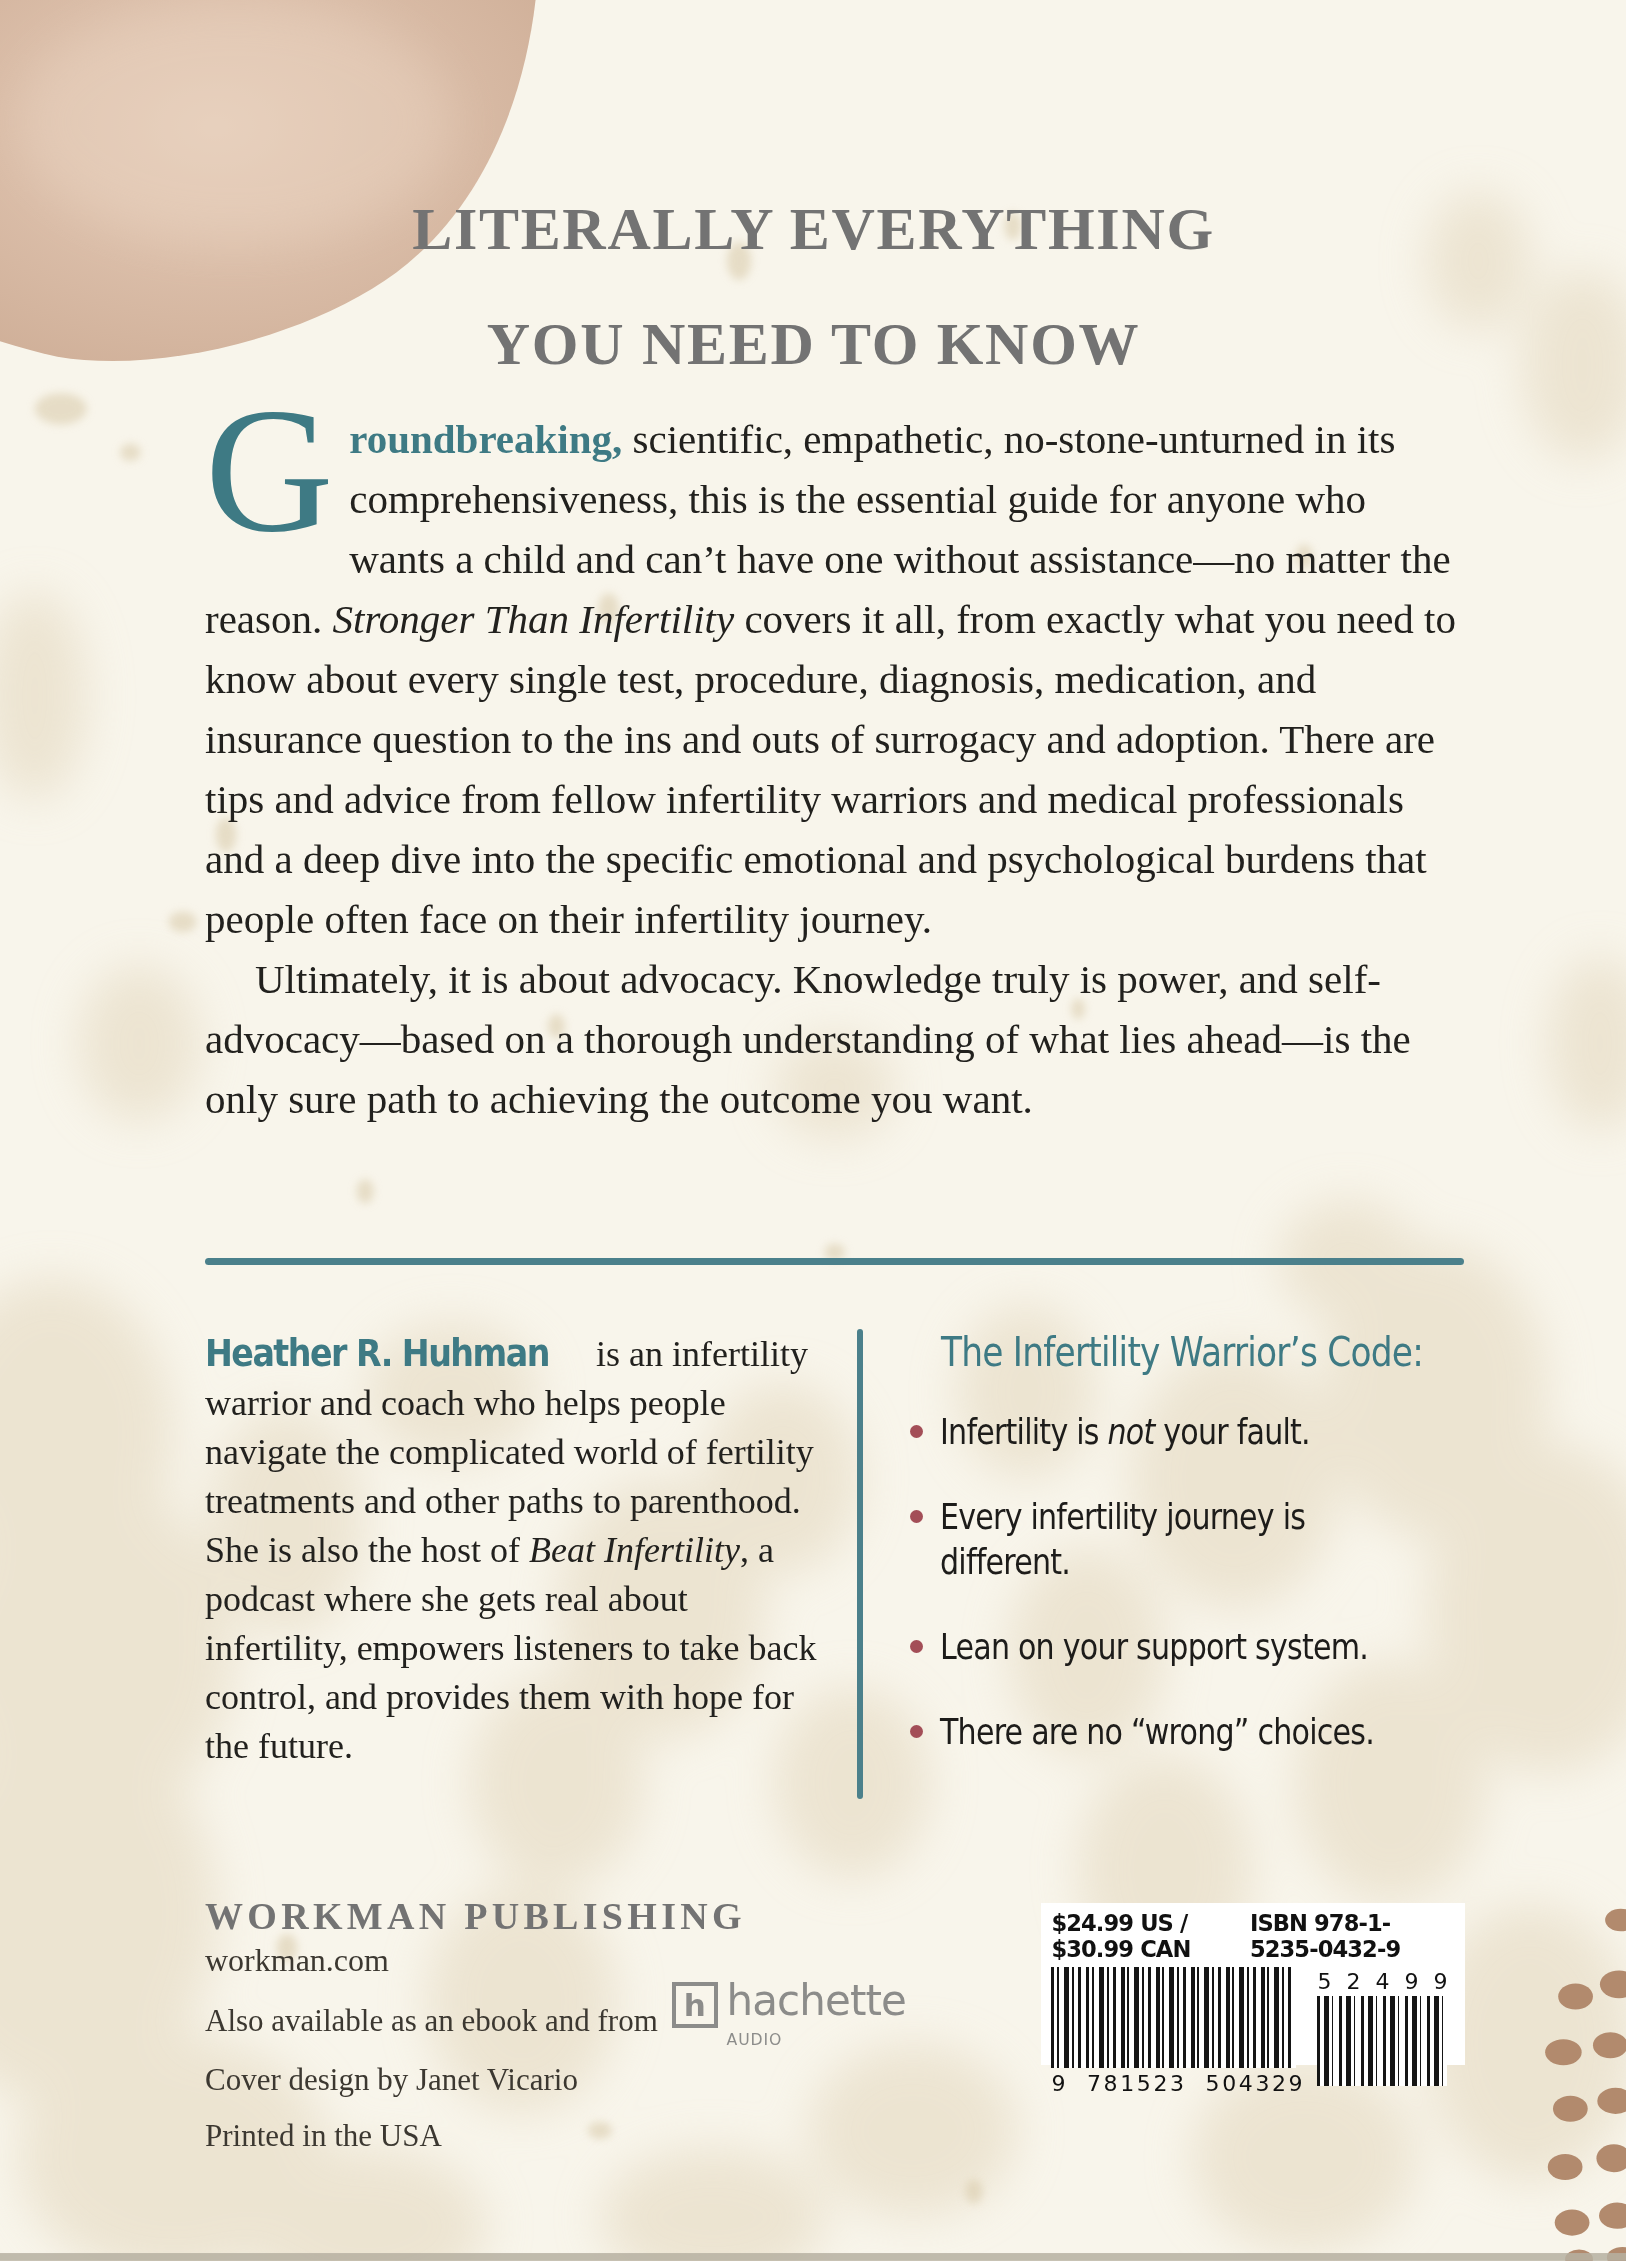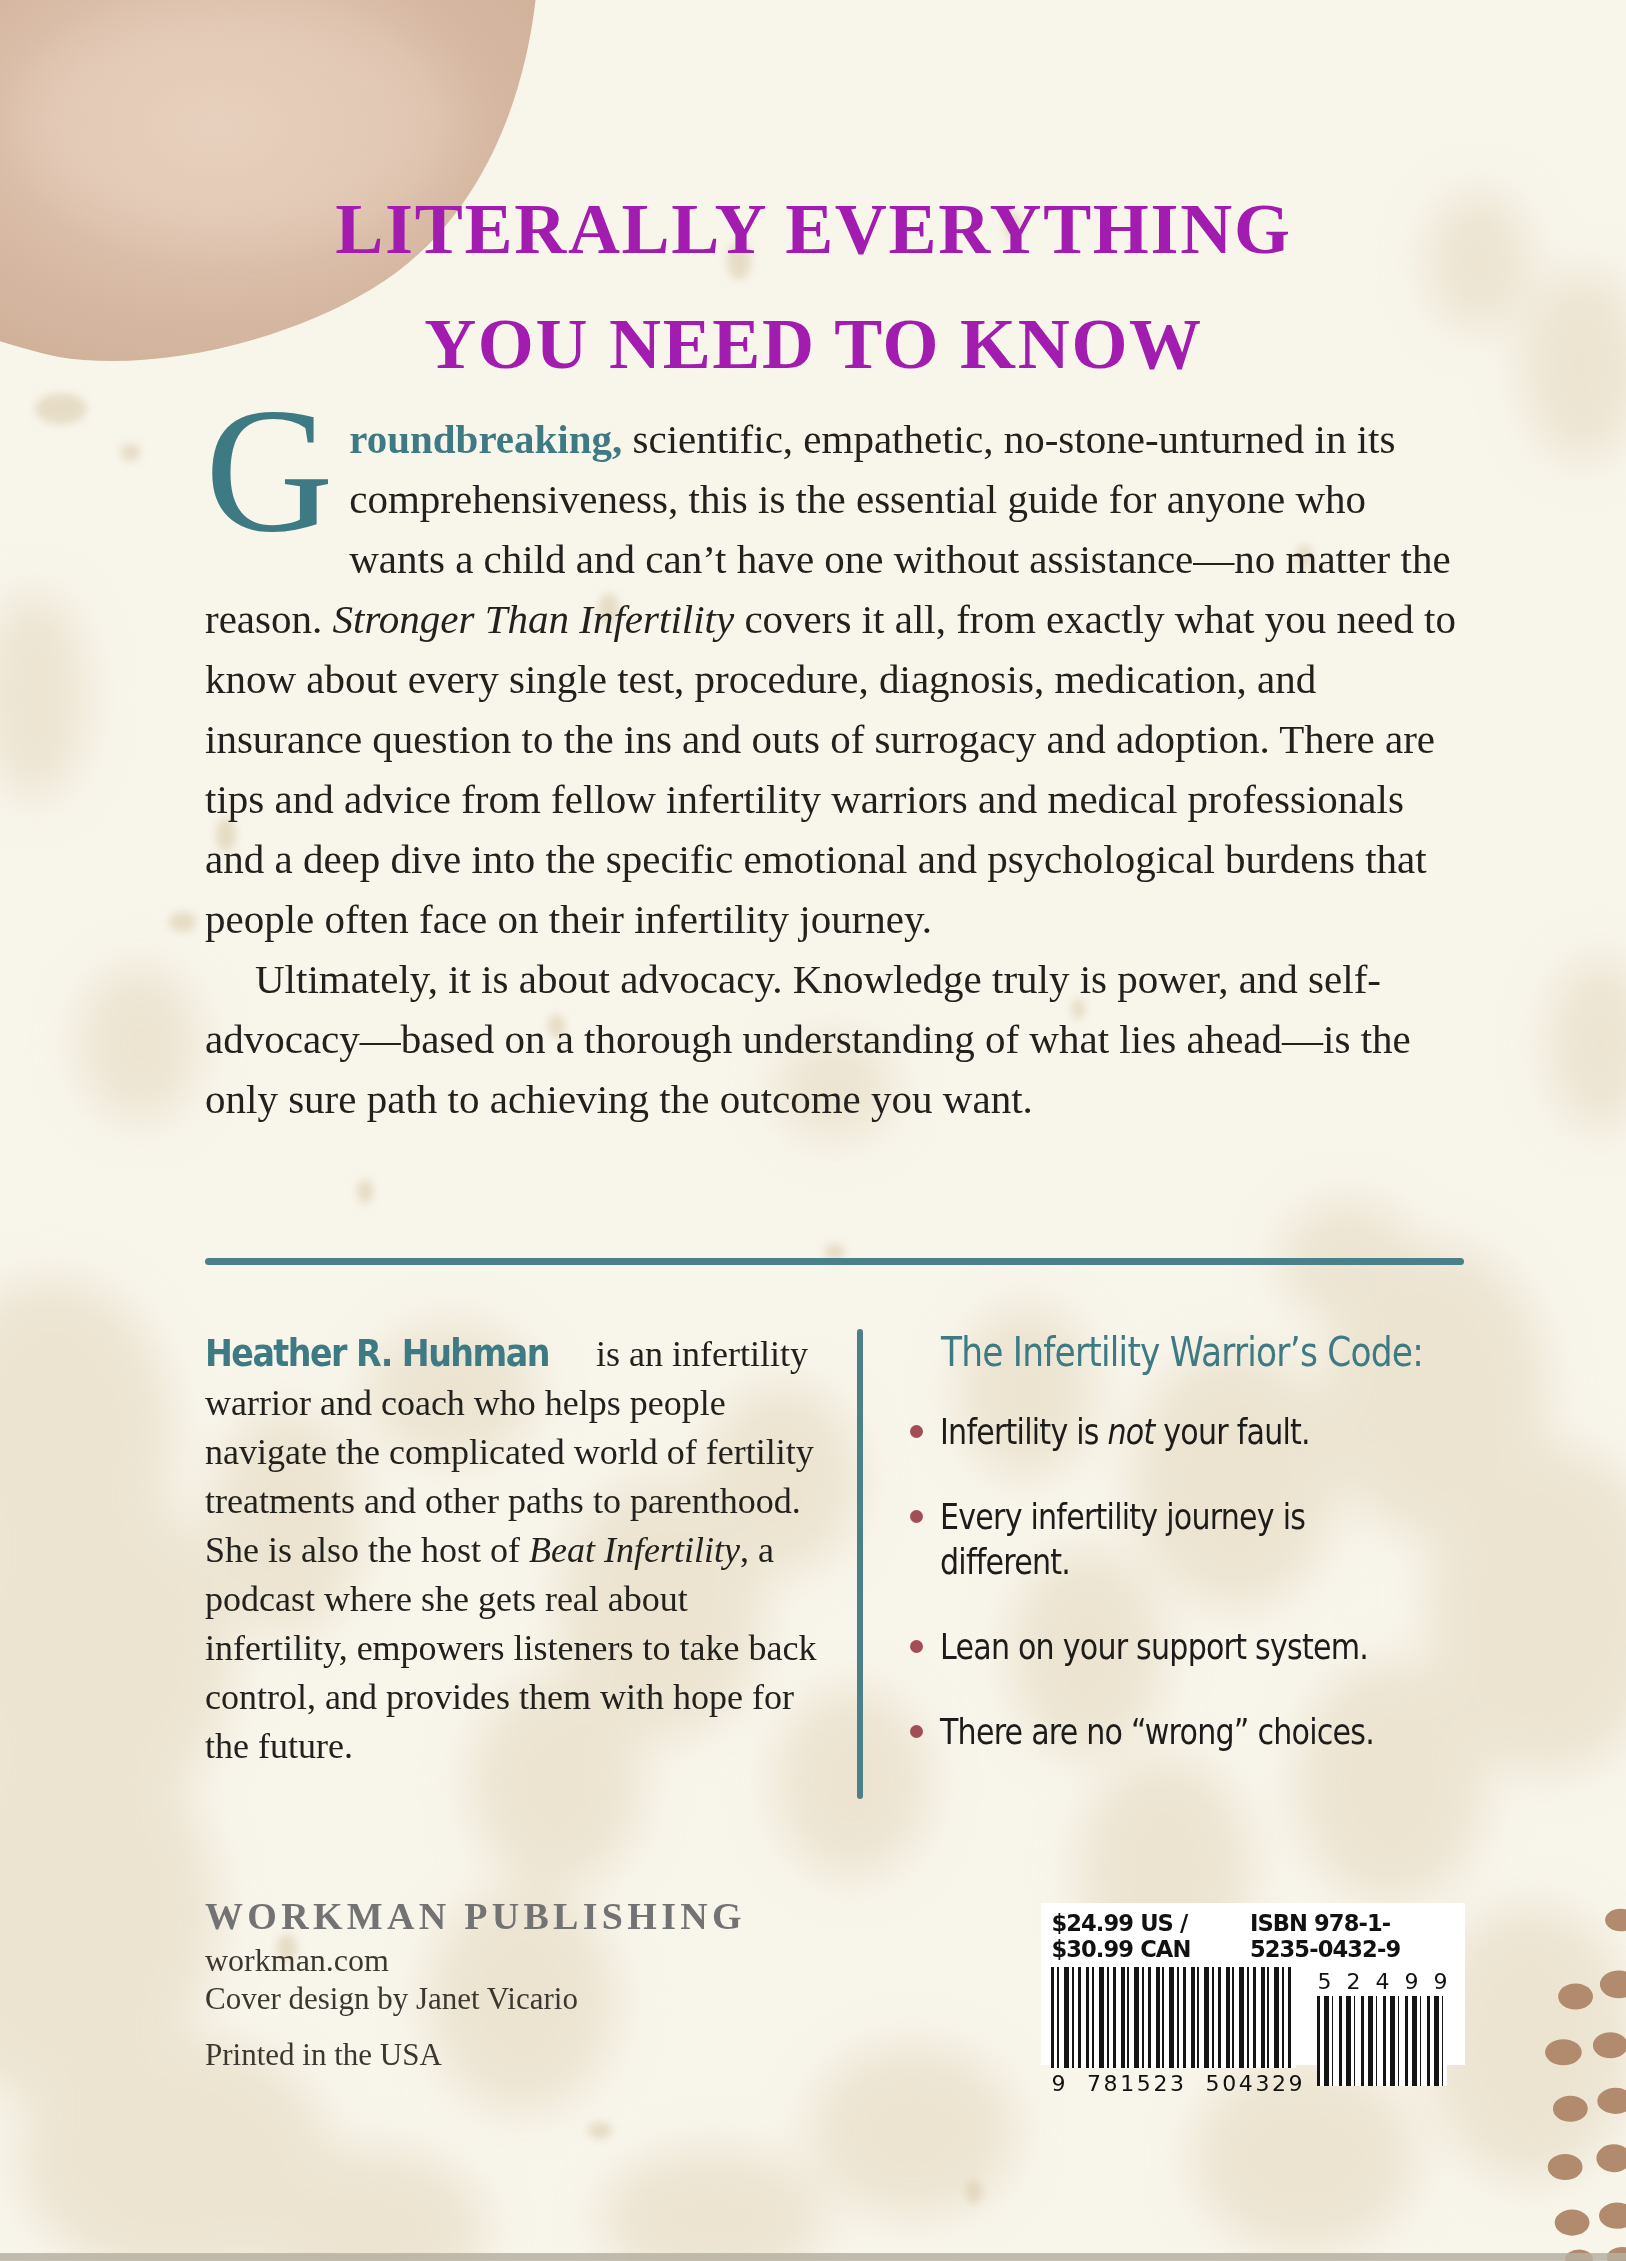--- a/index.html
+++ b/index.html
@@ -3,21 +3,21 @@
 <meta charset="utf-8">
 <style>
   html,body{margin:0;padding:0;background:#f8f5eb;}
   .page{position:relative;width:1626px;height:2261px;background:#f8f5eb;overflow:hidden;
         font-family:"Liberation Serif",serif;color:#232220;}
   .bg{position:absolute;left:0;top:0;z-index:0;}
   .layer{position:absolute;z-index:2;}
 
   
   .headline{top:172px;left:161px;width:1305px;text-align:center;
-            color:#a21caf;font-size:72px;line-height:115px;font-weight:700;letter-spacing:1.7px;}
+            color:#737373;font-size:60px;line-height:115px;font-weight:700;letter-spacing:1.7px;}
 
   
   .blurb{top:409px;left:205px;width:1259px;font-size:41px;line-height:60px;color:#22211e;}
   .dropcap{float:left;color:#3e7a84;font-size:178px;line-height:122px;height:123px;
            padding:0 15.7px 0 0;font-weight:400;}
   .lead{color:#3e7a84;font-weight:700;}
   .blurb p{margin:0;}
   .p2{margin-top:33px;text-indent:50px;}
 
   .rule{top:1258px;left:205px;width:1259px;height:7px;background:#4b808b;border-radius:3.5px;}
@@ -200,20 +200,30 @@
           <span class="bullet"></span>
           <span class="ctext"><span class="squish"><span>There are no “wrong” choices.</span><i></i><span></span></span></span>
         </li>
       </ul>
     </div>
   </section>
 
   <footer class="layer publisher">
     <div class="pub-name">WORKMAN PUBLISHING</div>
     <div class="pub-site">workman.com</div>
+    <div class="pub-line ebook-row">
+      <span>Also available as an ebook and from</span>
+      <span class="hachette">
+        <span class="hlogo">h</span>
+        <span>
+          <div class="hbrand">hachette</div>
+          <div class="hsub">AUDIO</div>
+        </span>
+      </span>
+    </div>
     <div class="pub-line">Cover design by Janet Vicario</div>
     <div class="pub-printed">Printed in the USA</div>
   </footer>
 
   <div class="layer barcode-box">
     <div class="price-row">
       <span>$24.99 US / $30.99 CAN</span>
       <span>ISBN 978-1-5235-0432-9</span>
     </div>
     <div class="bars-row">

